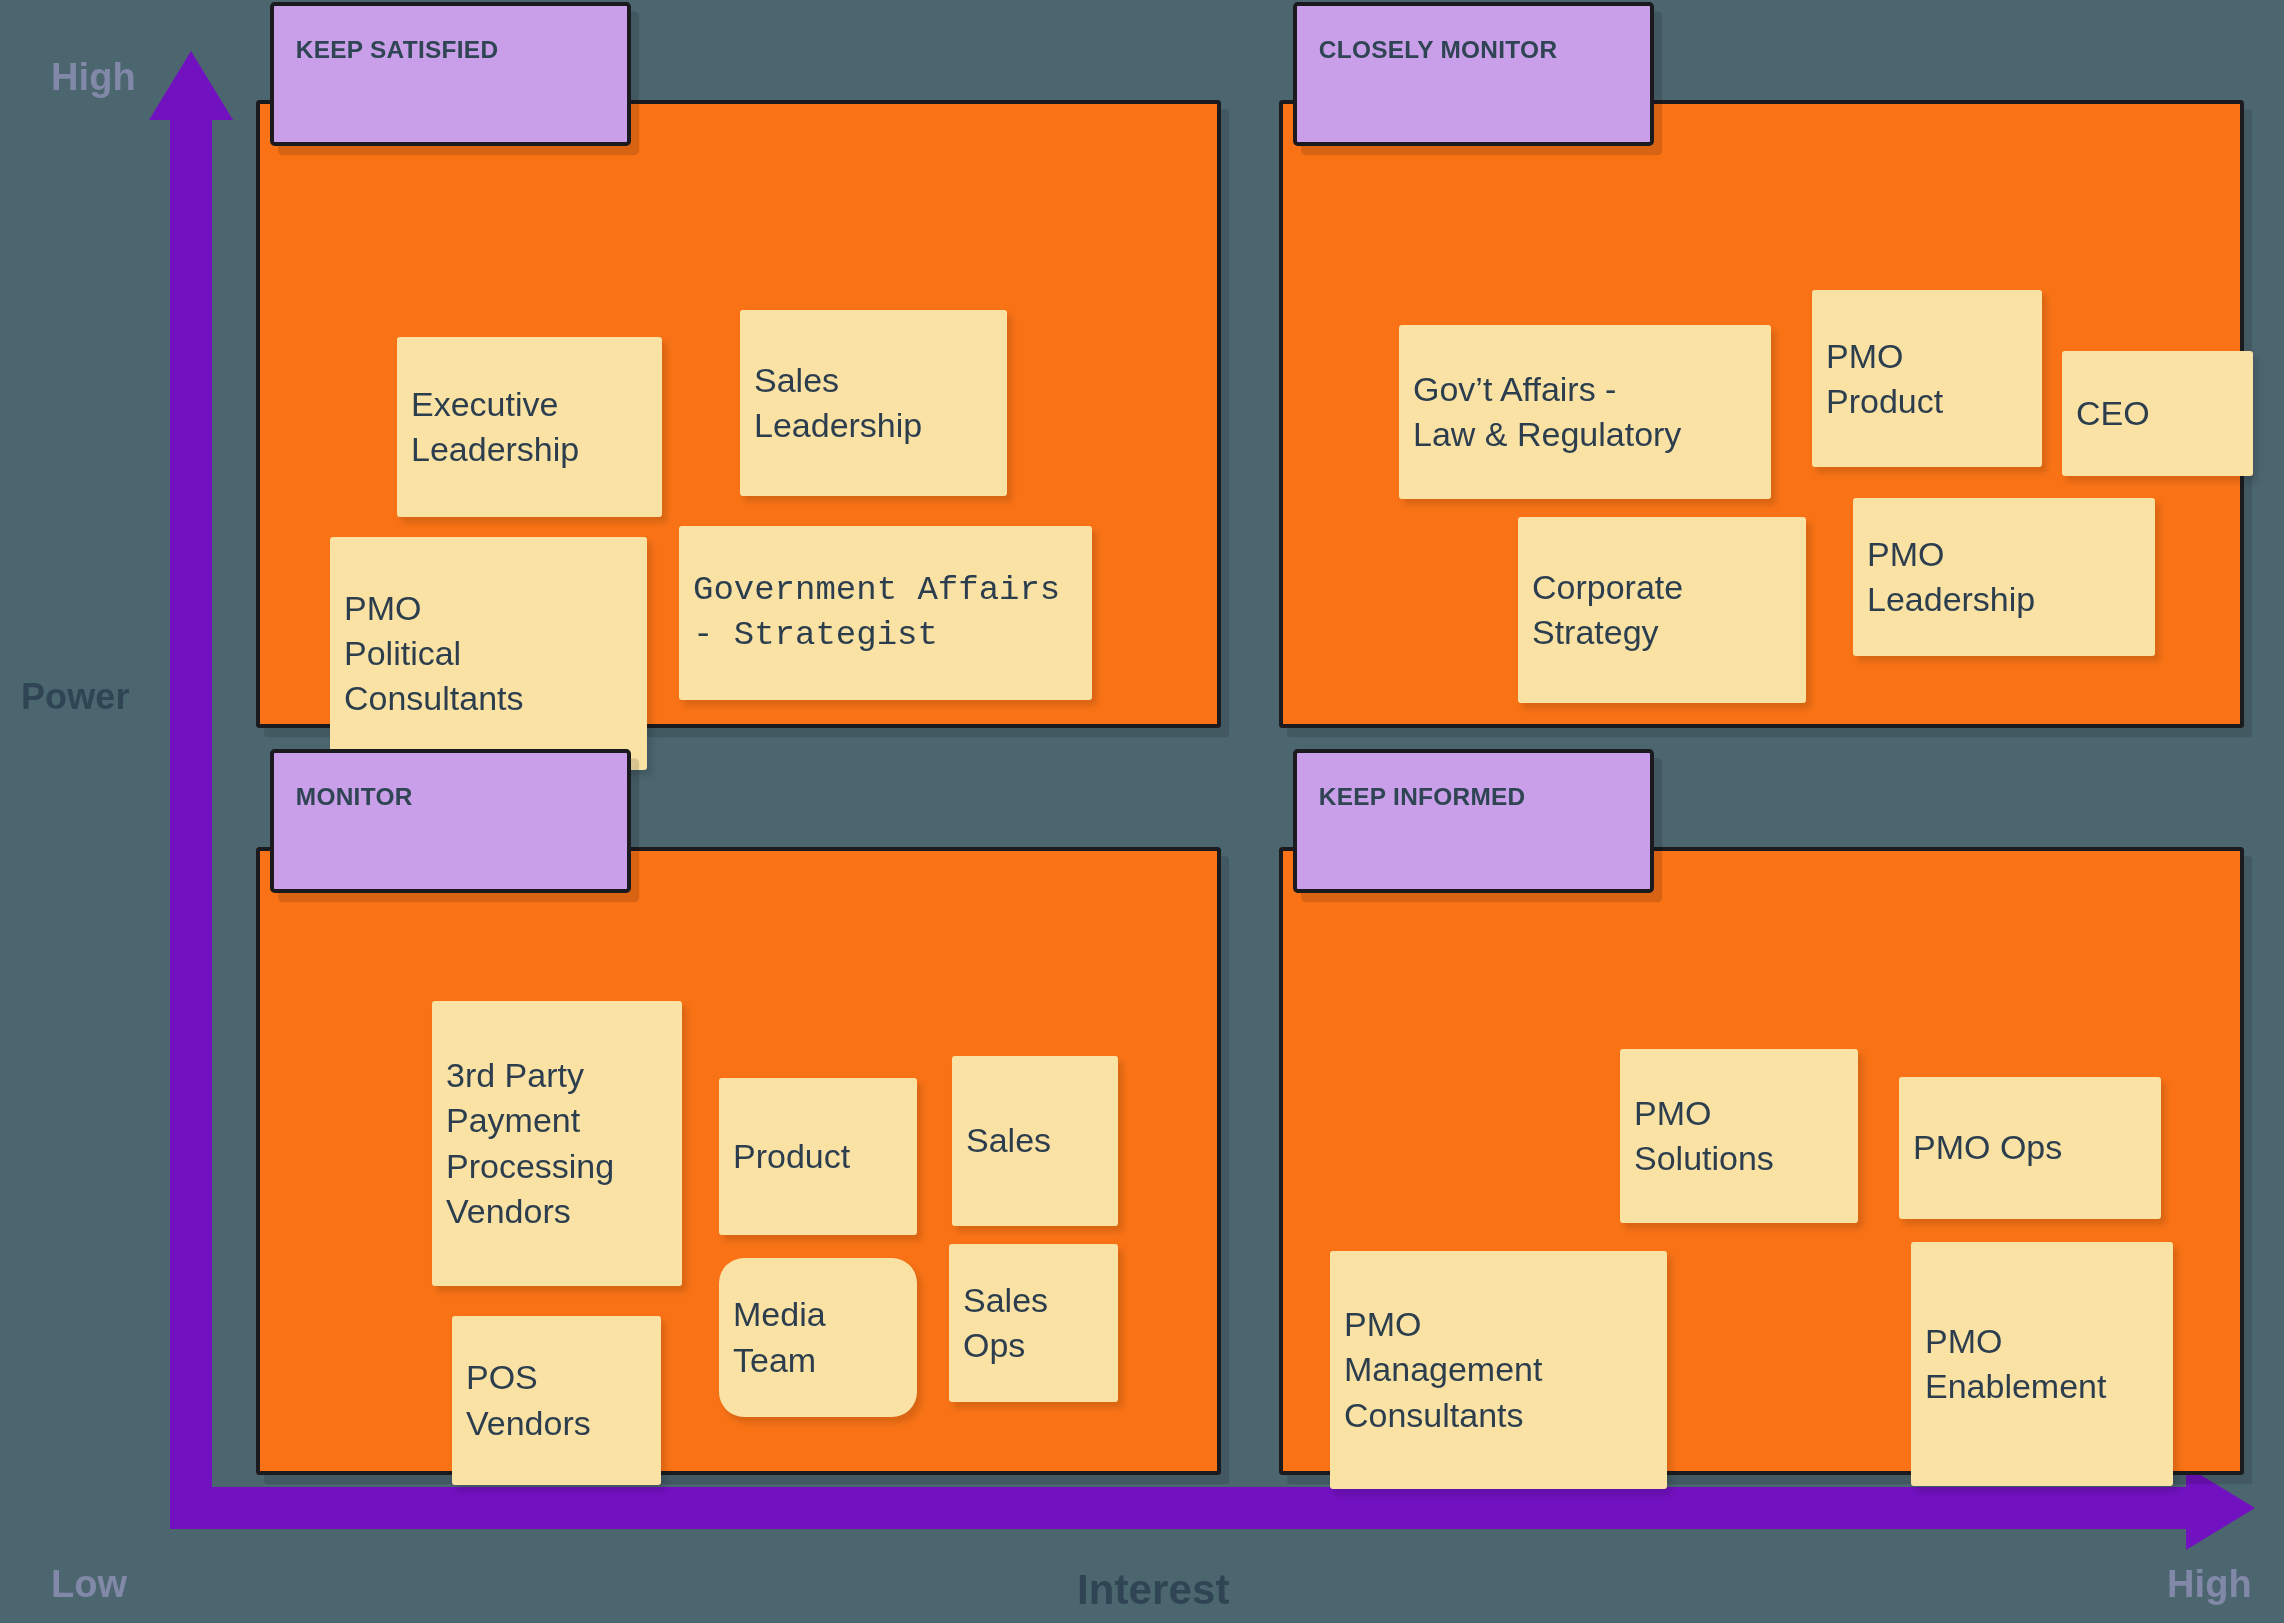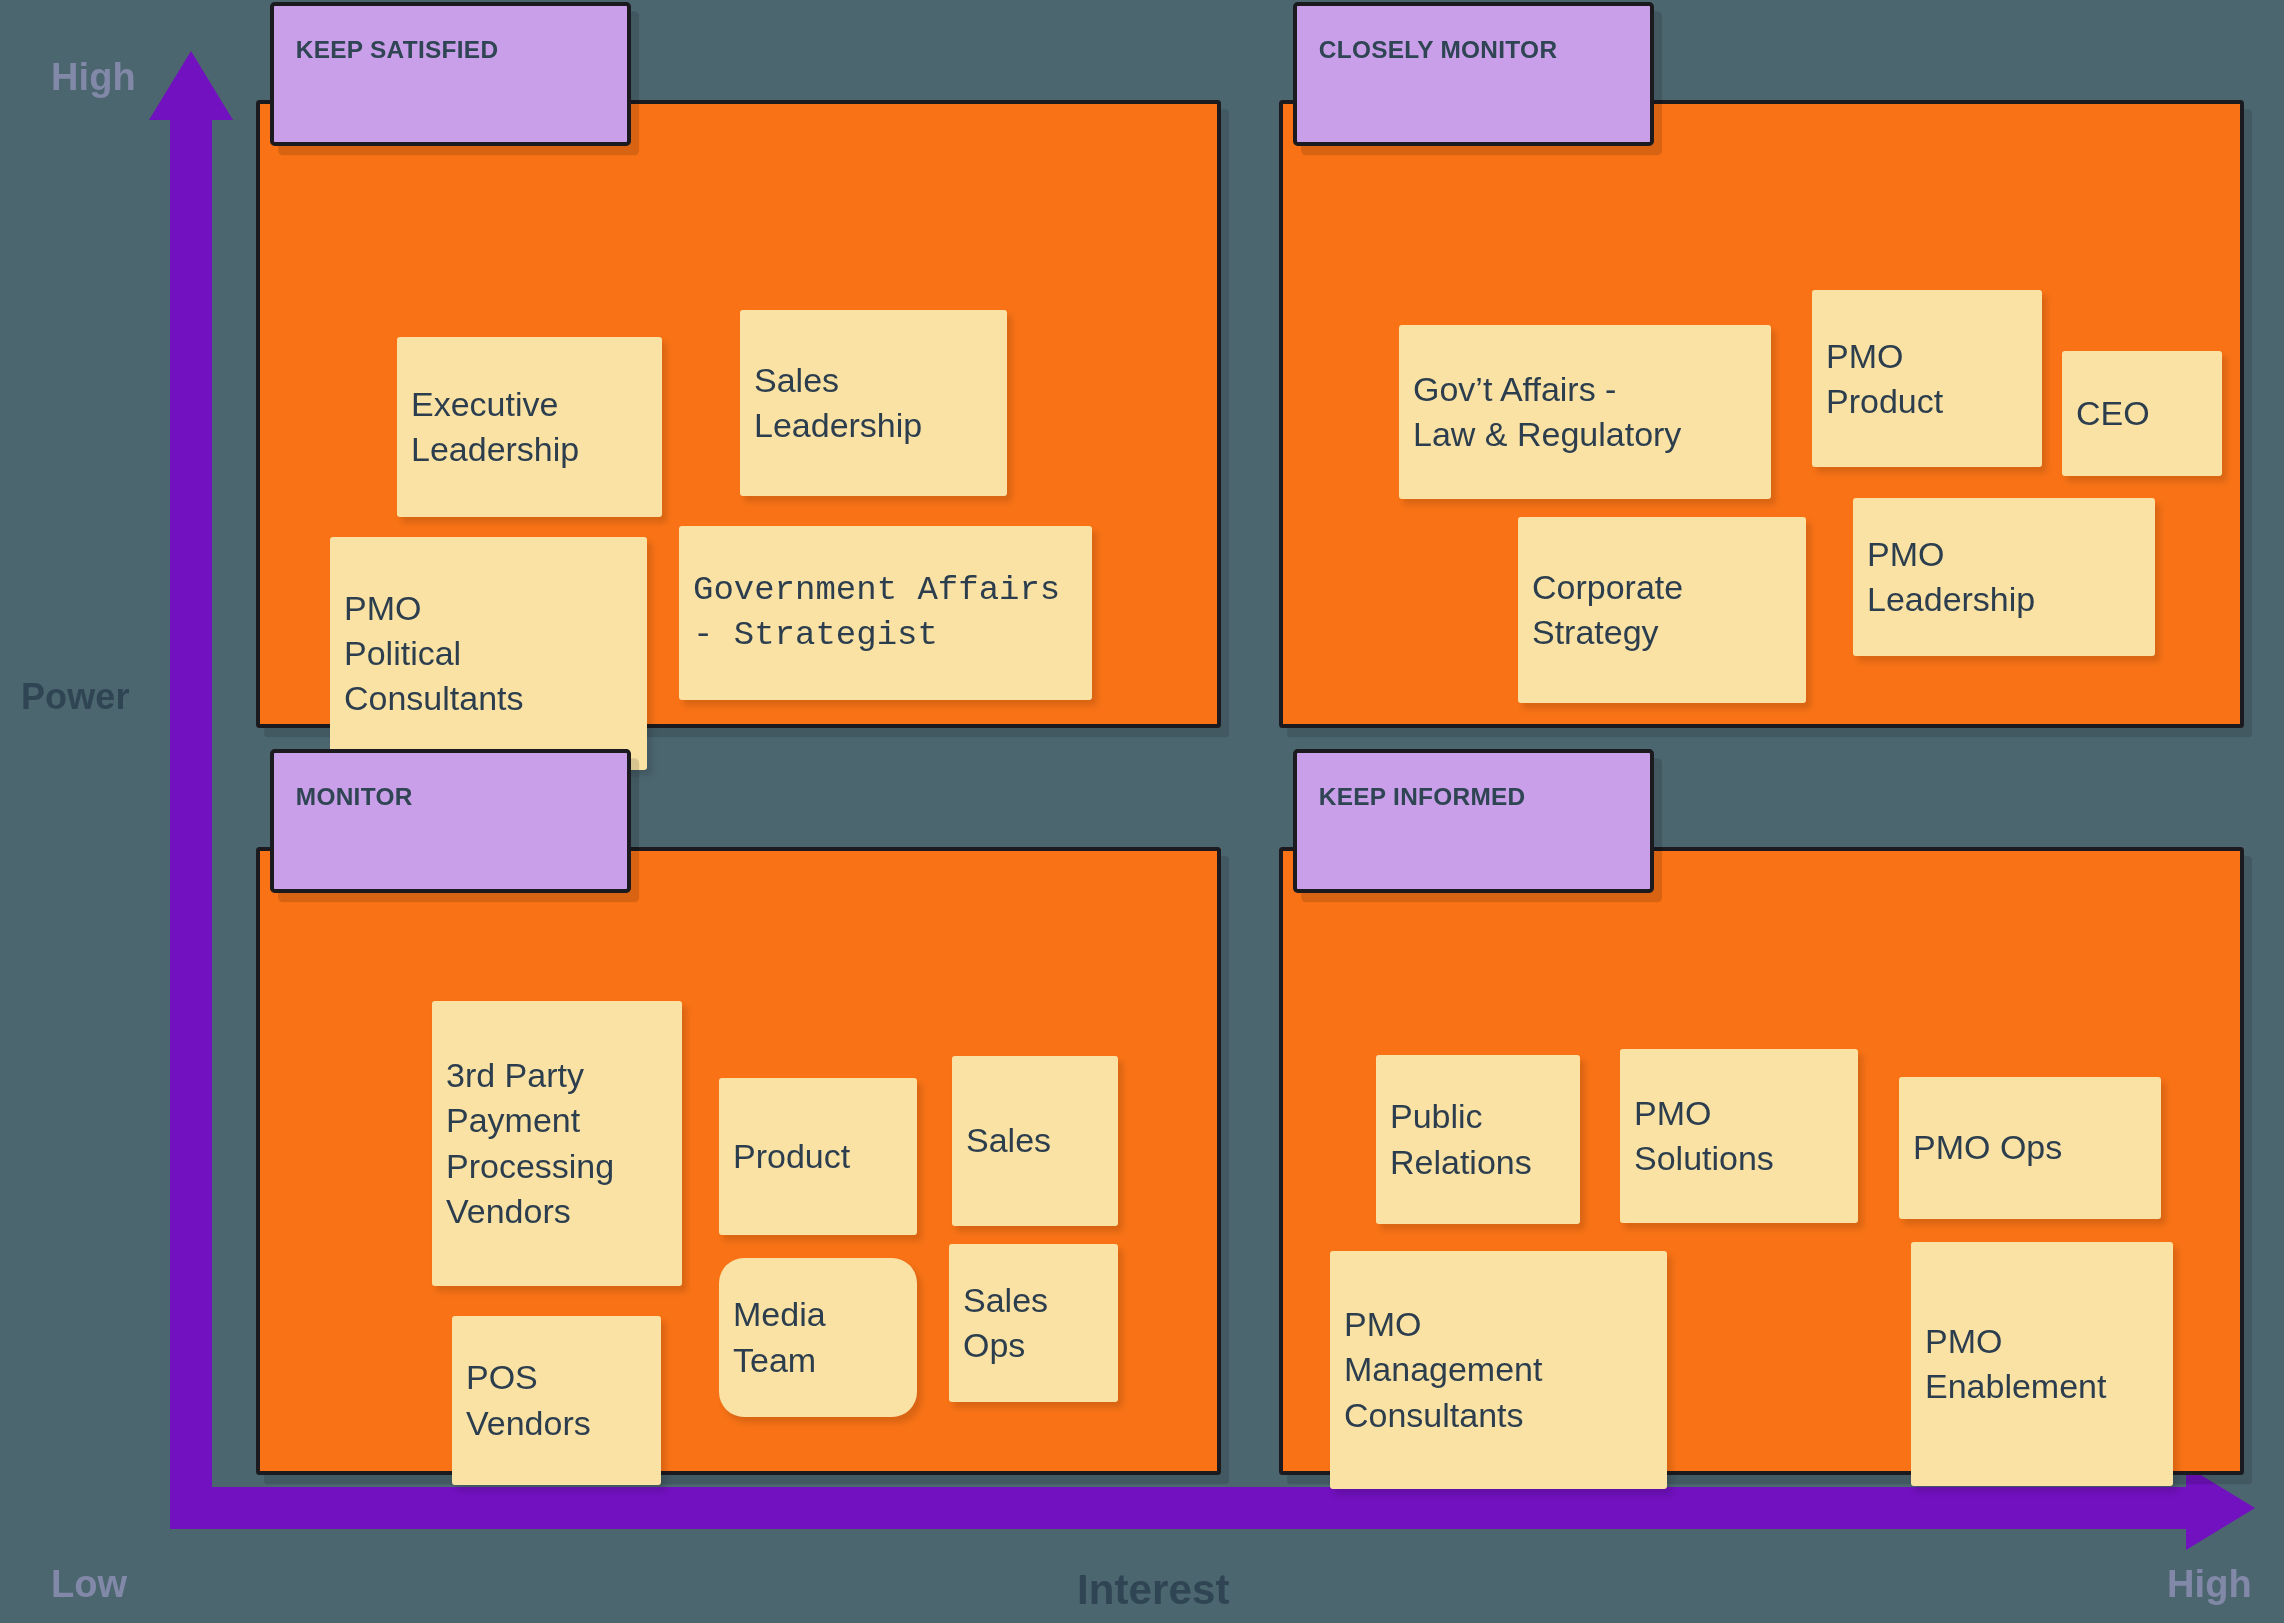--- a/index.html
+++ b/index.html
@@ -173,21 +173,21 @@
     </div>
   </div>
 
   <div class="quadrant" id="q-closely-monitor">
     <div class="panel">
       <div class="notes">
           <div class="note" style="left: 116px; top: 221px; width: 372px; height: 174px;">Gov’t Affairs -
 Law &amp; Regulatory</div>
           <div class="note" style="left: 529px; top: 186px; width: 230px; height: 177px;">PMO
 Product</div>
-          <div class="note" style="left: 779px; top: 247px; width: 160px; height: 125px;">CEO</div>
+          <div class="note" style="left: 779px; top: 247px; width: 191px; height: 125px;">CEO</div>
           <div class="note" style="left: 235px; top: 413px; width: 288px; height: 186px;">Corporate
 Strategy</div>
           <div class="note" style="left: 570px; top: 394px; width: 302px; height: 158px;">PMO
 Leadership</div>
         </div>
     </div>
     <div class="tab">
       <div class="tab-label">CLOSELY MONITOR</div>
     </div>
   </div>
@@ -210,22 +210,20 @@
         </div>
     </div>
     <div class="tab">
       <div class="tab-label">MONITOR</div>
     </div>
   </div>
 
   <div class="quadrant" id="q-keep-informed">
     <div class="panel">
       <div class="notes">
-          <div class="note" style="left: 93px; top: 204px; width: 204px; height: 169px;">Public
-Relations</div>
           <div class="note" style="left: 337px; top: 198px; width: 238px; height: 174px;">PMO
 Solutions</div>
           <div class="note" style="left: 616px; top: 226px; width: 262px; height: 142px;">PMO Ops</div>
           <div class="note" style="left: 47px; top: 400px; width: 337px; height: 238px;">PMO
 Management
 Consultants</div>
           <div class="note" style="left: 628px; top: 391px; width: 262px; height: 244px;">PMO
 Enablement</div>
         </div>
     </div>

